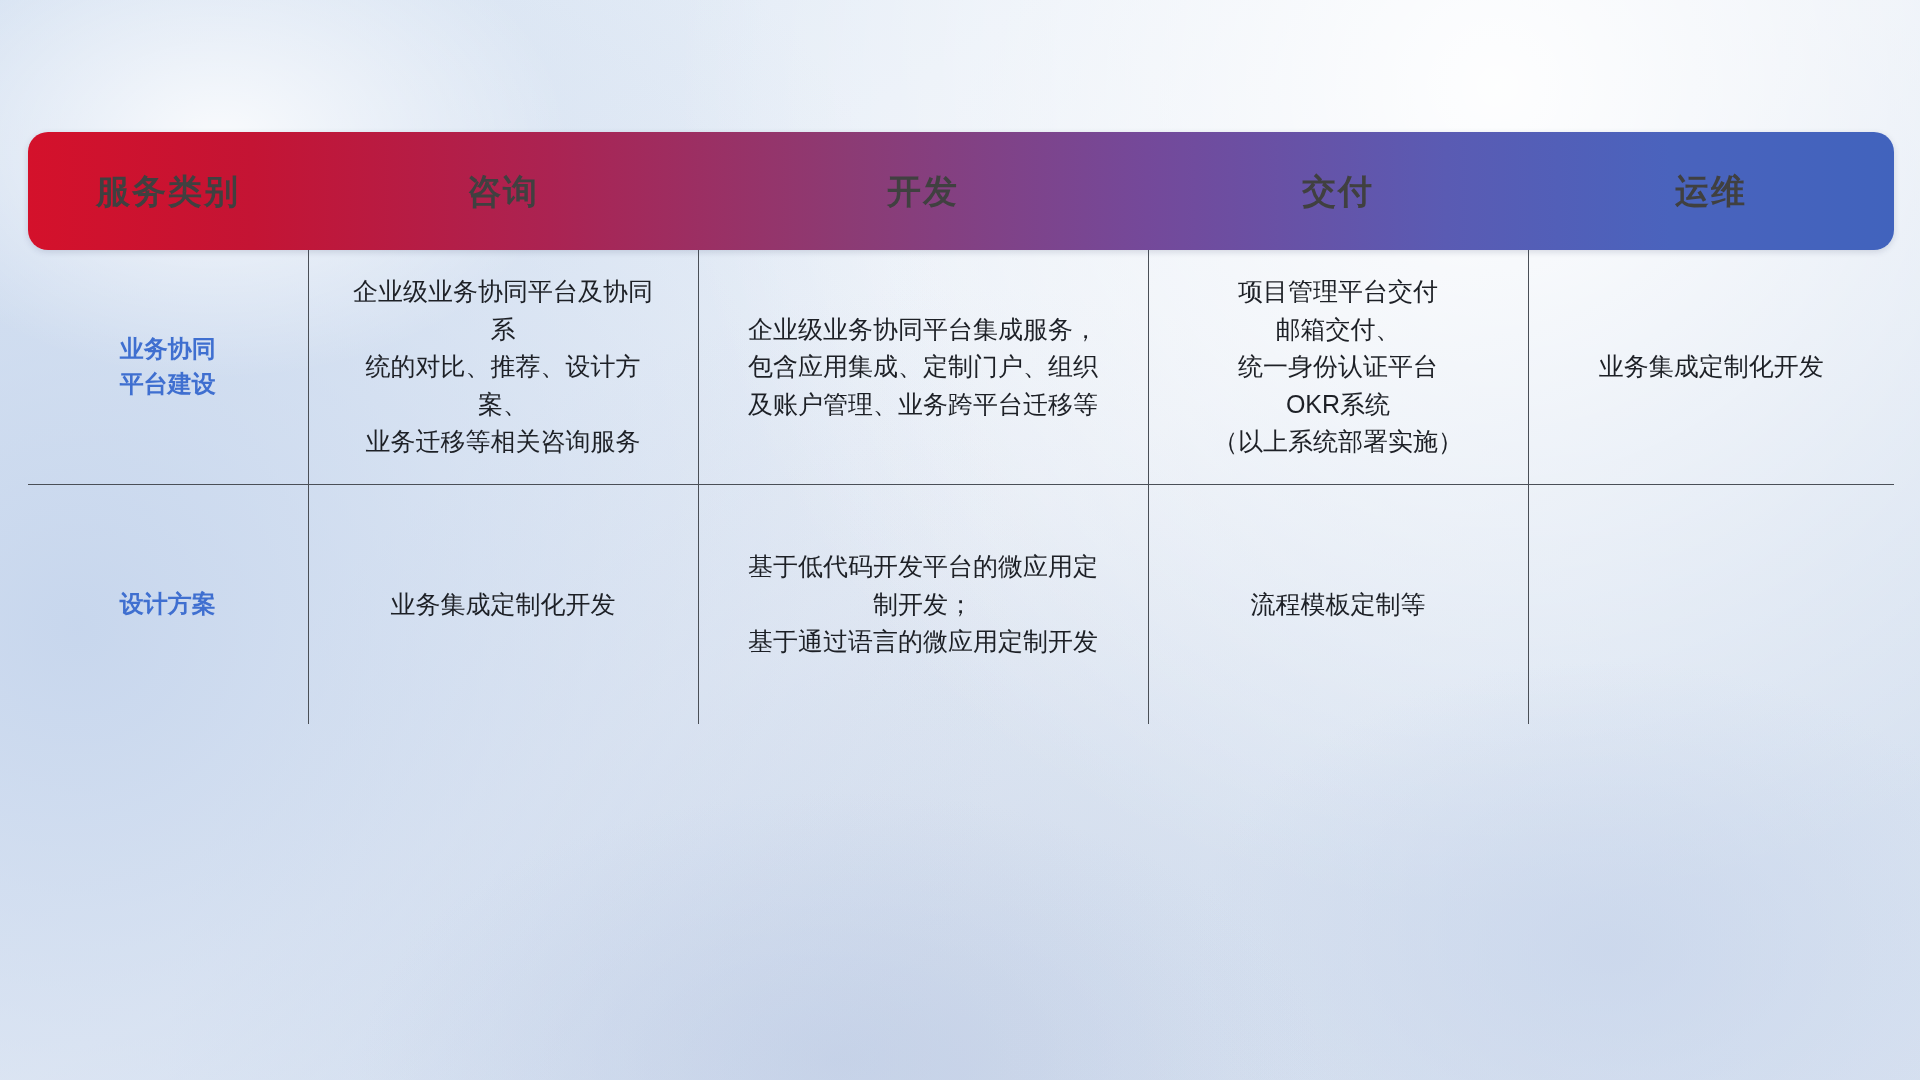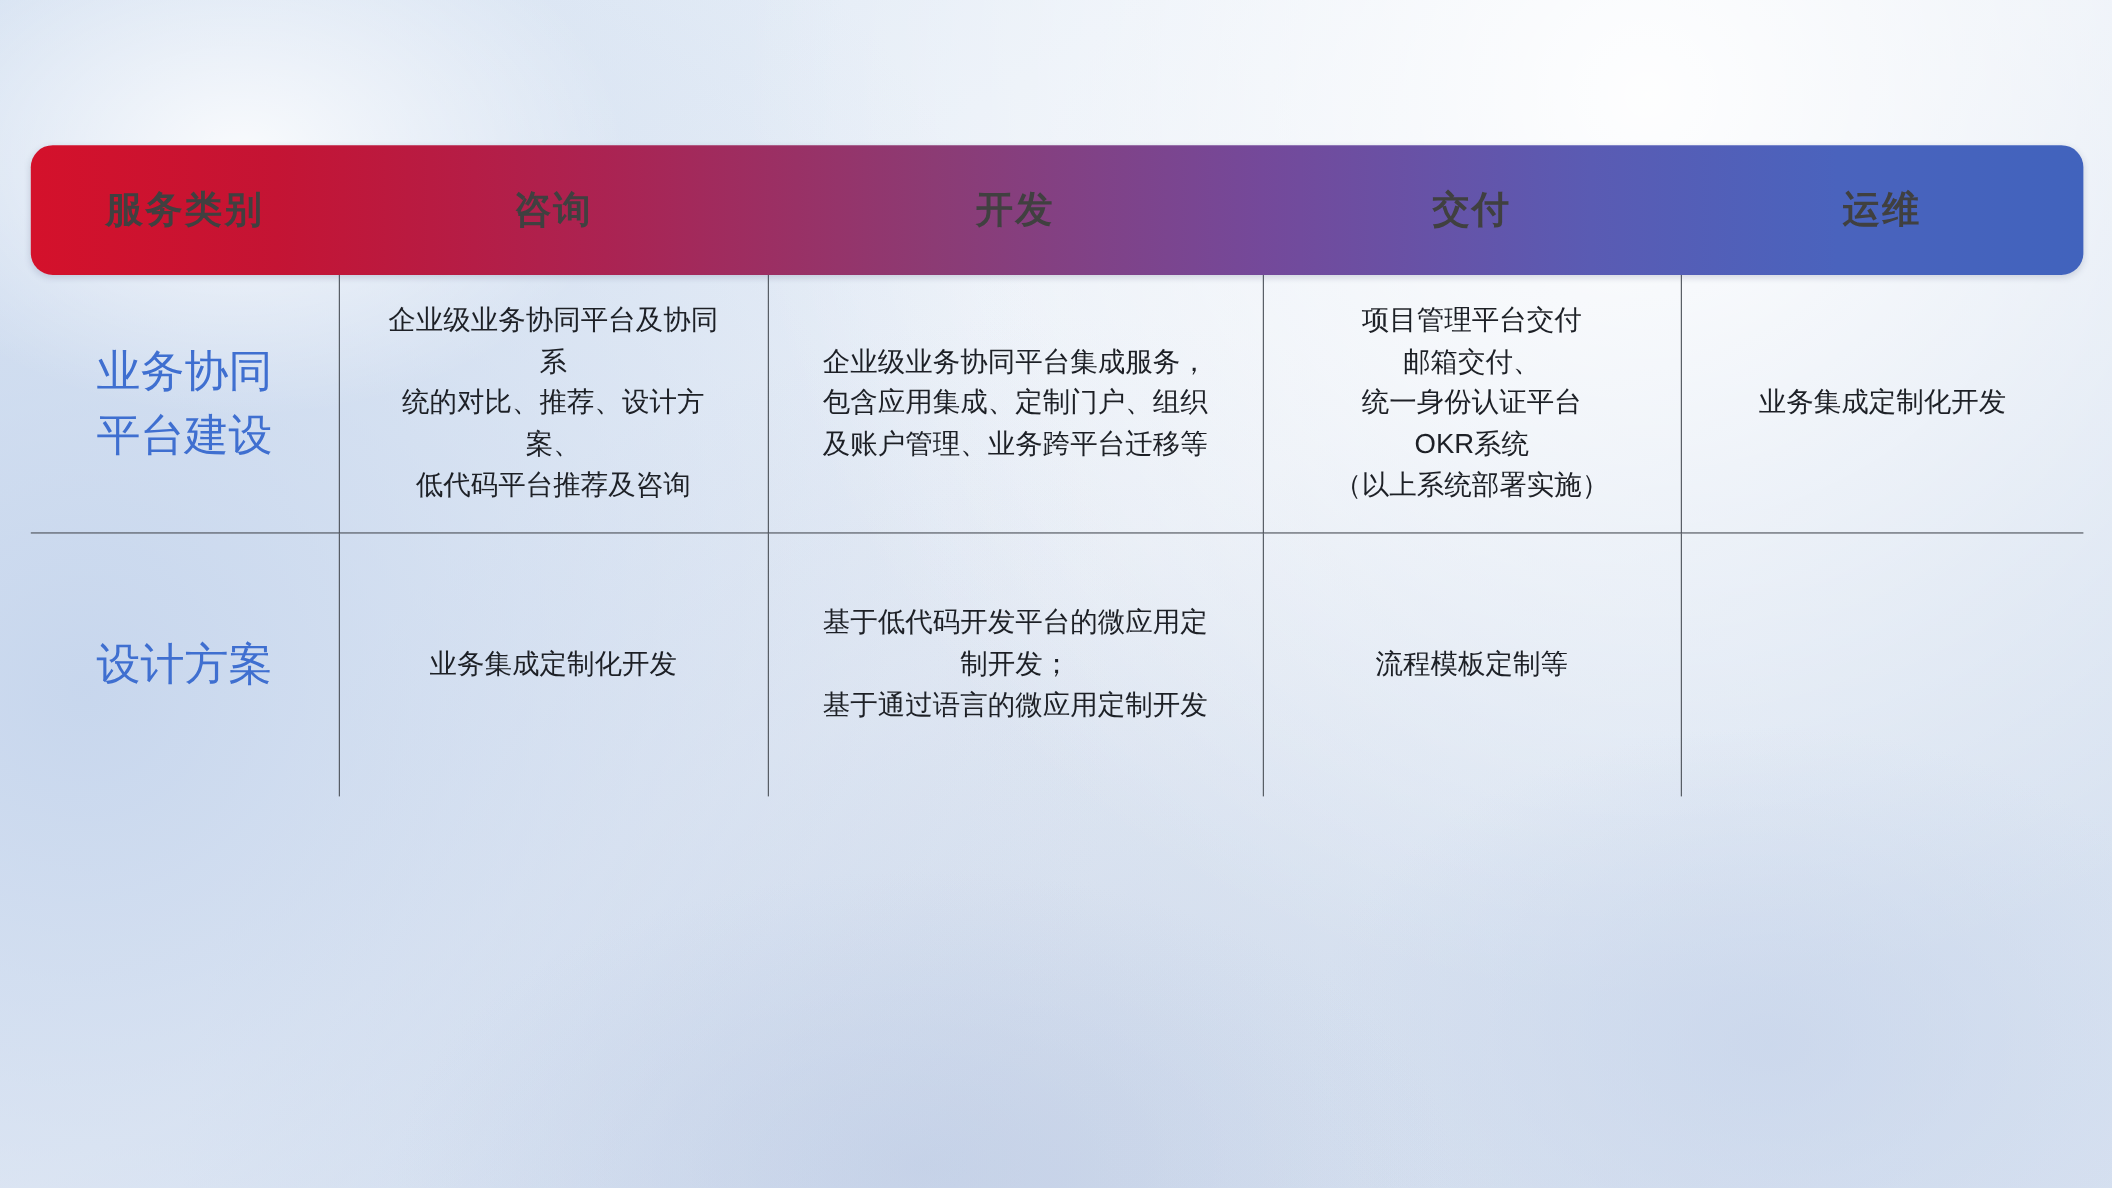--- a/index.html
+++ b/index.html
@@ -116,22 +116,22 @@
   }
   tbody tr:first-child td {
     border-top: none;
   }
   tbody tr:last-child td {
     border-bottom: none;
   }
 
   td.cat {
     color: #3f6fd0;
-    font-weight: normal;
-    font-size: 40px;
+    font-weight: bold;
+    font-size: 24px;
     line-height: 1.45;
   }
 
   .row-1 { height: 234px; }
   .row-2 { height: 196px; }
   .row-3 { height: 240px; }
 
   .cell-text {
     display: block;
     white-space: pre-line;
@@ -177,21 +177,21 @@
     </thead>
     <tbody>
       <tr class="row-1">
         <td class="cat">
           <span class="cell-text">业务协同
 平台建设</span>
         </td>
         <td>
           <span class="cell-text">企业级业务协同平台及协同系
 统的对比、推荐、设计方案、
-低代码平台推荐及咨询</span>
+业务迁移等相关咨询服务</span>
         </td>
         <td>
           <span class="cell-text">企业级业务协同平台集成服务，
 包含应用集成、定制门户、组织
 及账户管理、业务跨平台迁移等</span>
         </td>
         <td>
           <span class="cell-text">项目管理平台交付
 邮箱交付、
 统一身份认证平台

